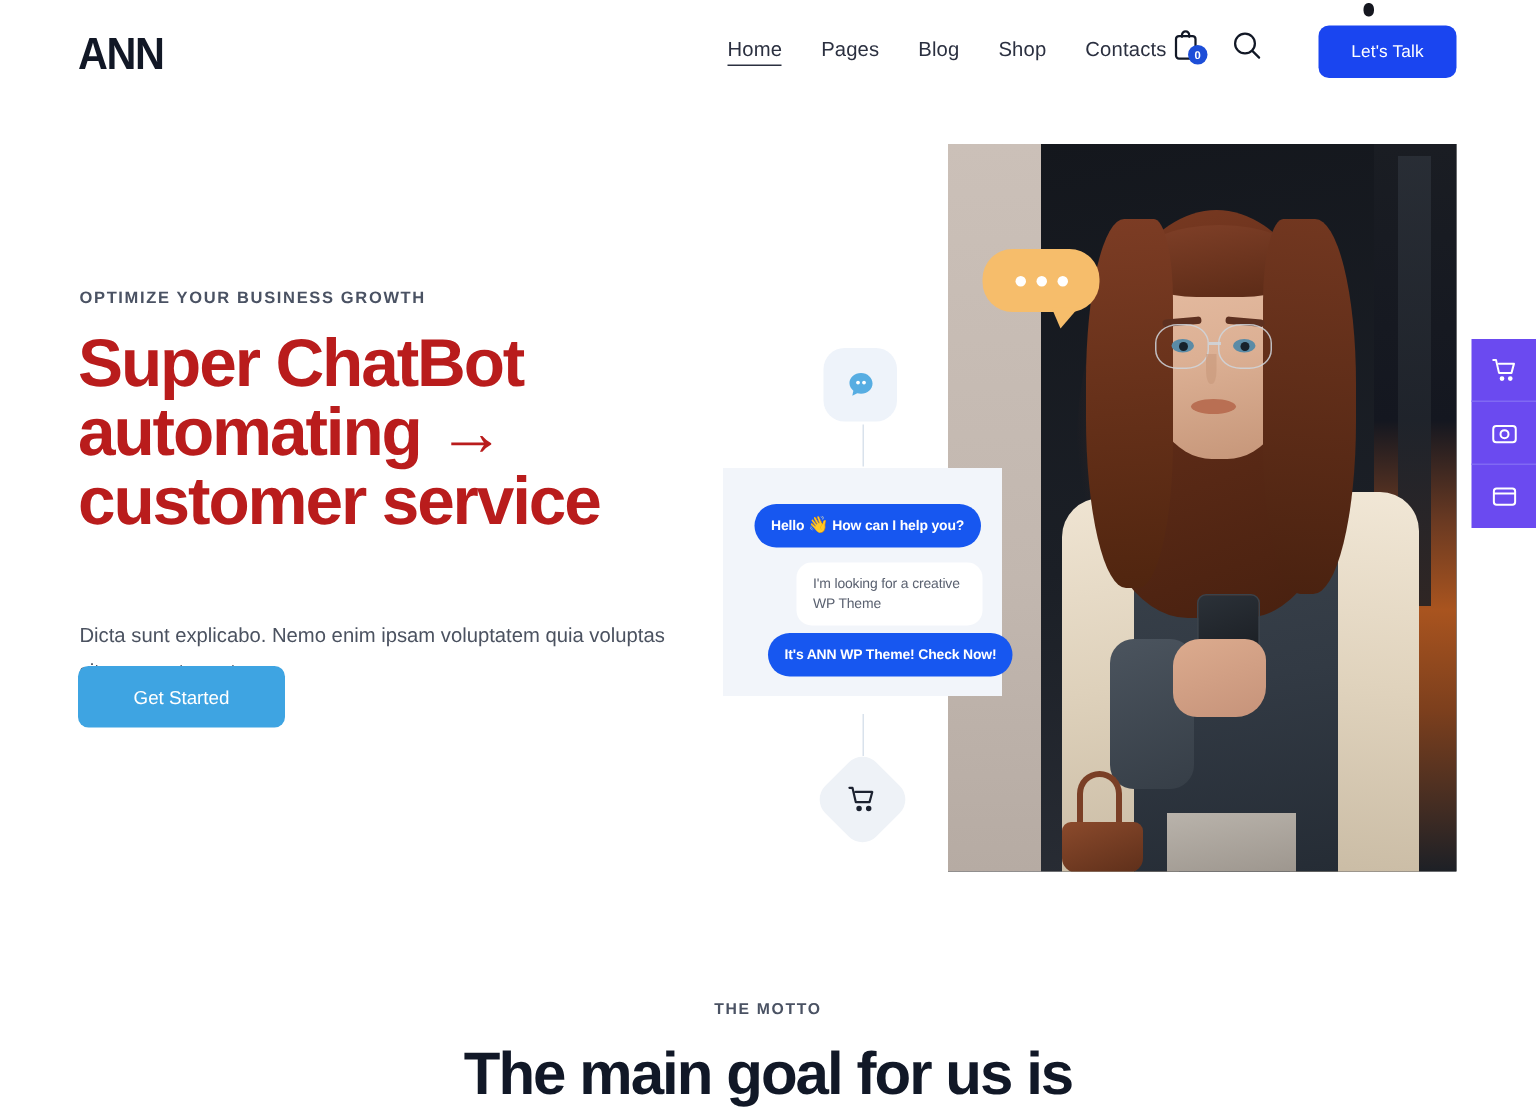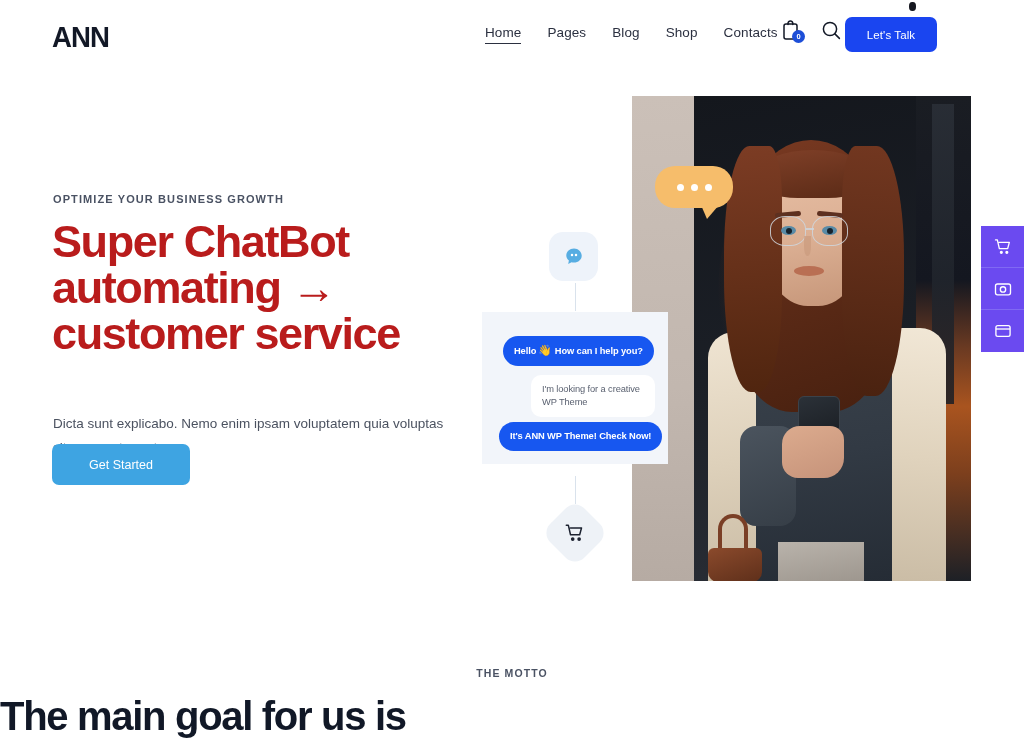--- a/index.html
+++ b/index.html
@@ -38,21 +38,21 @@
   .icons { position:absolute; left:782px; top:20px; display:flex; align-items:center; gap:22px; }
   .icon-btn { cursor:pointer; position:relative; display:block; line-height:0; }
   .cart-badge {
     position:absolute; right:-6px; bottom:-3px;
     width:13px; height:13px; border-radius:50%;
     background:#1D4ED8; color:#fff; font-size:7.5px;
     display:flex; align-items:center; justify-content:center;
     font-weight:bold;
   }
   .cta-btn {
-    position:absolute; left:845px; top:17px;
+    position:absolute; left:879px; top:17px;
     width:92px; height:35px; border-radius:7px;
     background:#1A45F0; color:#fff; border:none;
     font-size:11.5px; font-family:"Liberation Sans", sans-serif;
     cursor:pointer; letter-spacing:.1px;
   }
   .top-dot {
     position:absolute; left:909px; top:2px;
     width:7px; height:9px; background:#15171f; border-radius:45%;
   }
 
@@ -178,21 +178,21 @@
   .chat-panel {
     position:absolute; left:482px; top:312px; width:186px; height:152px;
     background:#f2f5fa;
   }
   .bubble { position:absolute; font-size:9.3px; line-height:13px; }
   .bubble.blue {
     background:#1757F0; color:#fff; border-radius:16px; padding:8px 11px;
     font-weight:bold; letter-spacing:-.1px; white-space:nowrap;
   }
   .b1 { left:503px; top:336px; }
-  .b3 { left:499px; top:422px; }
+  .b3 { left:512px; top:422px; }
   .bubble.white {
     background:#fff; color:#5a6170; border-radius:10px; padding:8px 11px;
     width:124px; left:531px; top:375px; letter-spacing:-.1px;
   }
   .wave { font-size:11px; }
   .flow-line-bot { position:absolute; left:575px; top:476px; width:1.4px; height:28px; background:#d9e2ec; }
   .flow-icon-bot {
     position:absolute; left:551px; top:509px; width:48px; height:48px;
     background:#eef2f7; border-radius:13px; transform:rotate(45deg);
     display:flex; align-items:center; justify-content:center;
@@ -207,21 +207,21 @@
     border-bottom:1px solid #8069f3;
   }
   .side-btn:last-child { border-bottom:none; }
 
   
   .motto-eyebrow {
     position:absolute; left:0; right:0; top:667px; text-align:center;
     font-size:10.5px; letter-spacing:1.1px; color:#4a5263; font-weight:bold;
   }
   .motto-title {
-    position:absolute; left:0; right:0; top:694px; text-align:left;
+    position:absolute; left:0; right:0; top:694px; text-align:center;
     font-size:40px; font-weight:bold; color:#111827; letter-spacing:-1.3px;
   }
 </style>
 </head>
 <body>
 
 <div class="page">
 
   <div class="header">
     <div class="logo">ANN</div>

